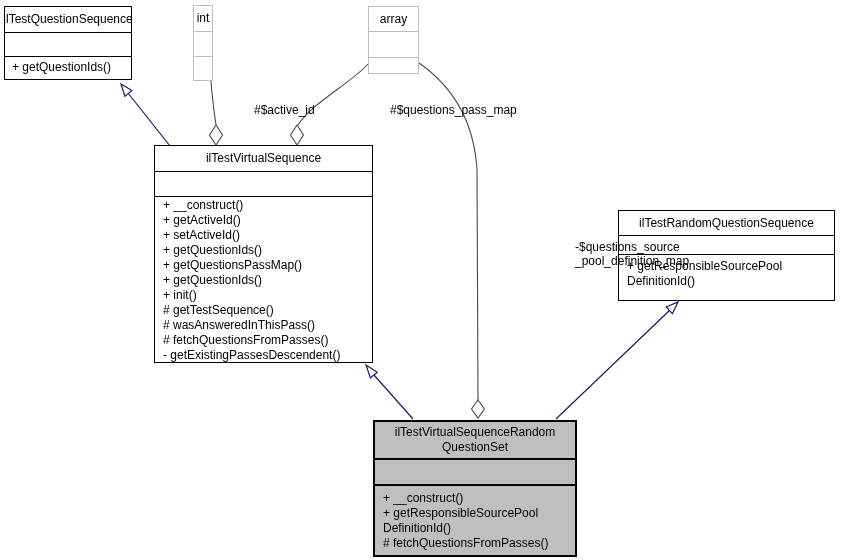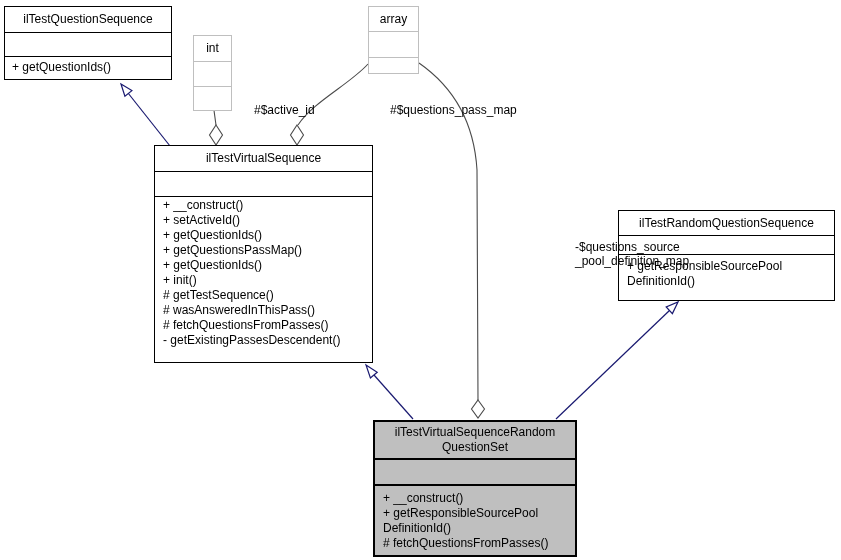--- a/index.html
+++ b/index.html
@@ -50,45 +50,46 @@
     <path class="e-agg" d="M211,81 C212,97 214,111 216,125"></path>
     <polygon class="h-agg" points="216,125 222.5,135 216,145 209.5,135"></polygon>
 
     <path class="e-agg" d="M368,64 C350,84 313,102 298,125"></path>
     <polygon class="h-agg" points="297,125 303.5,135 297,145 290.5,135"></polygon>
 
     <path class="e-agg" d="M419,63 C452,86 474,120 477,170 L478,400"></path>
     <polygon class="h-agg" points="478,400 484.5,409 478,418 471.5,409"></polygon>
   </svg>
 
-  <div class="uml-class" style="left:4px;top:6px;width:168px;height:74px;">
+  <div class="uml-class" style="left:4px;top:6px;width:128px;height:74px;">
     <div class="uml-title" style="height:26px;">ilTestQuestionSequence</div>
     <div class="uml-attrs" style="height:24px;"></div>
     <div class="uml-methods" style="padding:3px 7px;">
         <div class="member-line">+ getQuestionIds()</div>
       </div>
   </div>
 
-  <div class="uml-class primitive" style="left:193px;top:5px;width:39px;height:76px;margin-top:30px;">
+  <div class="uml-class primitive" style="left:193px;top:5px;width:20px;height:76px;">
     <div class="uml-title" style="height:26px;">int</div>
     <div class="uml-attrs" style="height:25px;"></div>
     <div class="uml-methods"></div>
   </div>
 
   <div class="uml-class primitive" style="left:368px;top:6px;width:51px;height:68px;">
     <div class="uml-title" style="height:25px;">array</div>
     <div class="uml-attrs" style="height:26px;"></div>
     <div class="uml-methods"></div>
   </div>
 
   <div class="uml-class" style="left:154px;top:145px;width:219px;height:218px;">
     <div class="uml-title" style="height:26px;">ilTestVirtualSequence</div>
     <div class="uml-attrs" style="height:25px;"></div>
     <div class="uml-methods" style="padding:1px 8px;">
         <div class="member-line">+ __construct()</div>
+        <div class="member-line">+ getActiveId()</div>
         <div class="member-line">+ setActiveId()</div>
         <div class="member-line">+ getQuestionIds()</div>
         <div class="member-line">+ getQuestionsPassMap()</div>
         <div class="member-line">+ getQuestionIds()</div>
         <div class="member-line">+ init()</div>
         <div class="member-line"># getTestSequence()</div>
         <div class="member-line"># wasAnsweredInThisPass()</div>
         <div class="member-line"># fetchQuestionsFromPasses()</div>
         <div class="member-line">- getExistingPassesDescendent()</div>
       </div>

